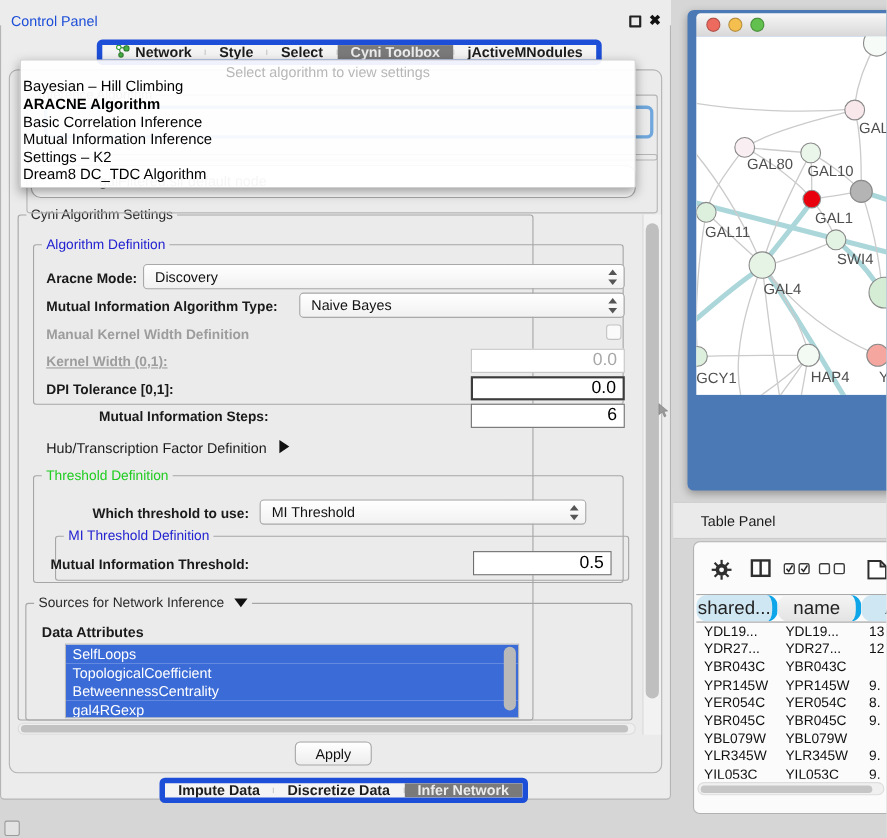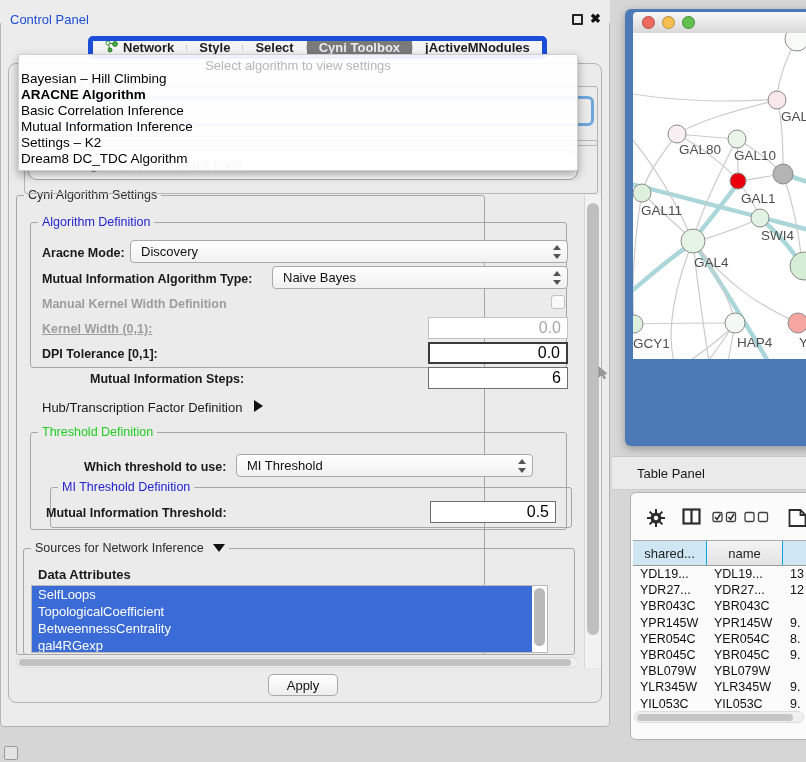--- a/index.html
+++ b/index.html
@@ -49,21 +49,21 @@
   .tinput { position:absolute; height:22px; font-family:"Liberation Sans",sans-serif; font-size:16px; text-align:right; padding-right:6px; background:#fff; }
   .tinput.dis { border:1px solid #c3c3c3; color:#a8a8a8; }
   .tinput.strong { border:2px solid #3c3c3c; color:#000; }
   .tinput.norm { border:1px solid #6e6e6e; color:#000; }
   #kcheck { left:551px; top:295px; width:14px; height:14px; border:1px solid #c2c2c2; border-radius:3px; background:#fafafa; }
 
   .arrow-right { display:inline-block; width:0; height:0; border-top:6px solid transparent; border-bottom:6px solid transparent; border-left:9px solid #111; }
   .arrow-down { display:inline-block; width:0; height:0; border-left:6px solid transparent; border-right:6px solid transparent; border-top:8px solid #111; }
 
   
-  #attr-list { left:31px; top:585px; width:517px; height:68px; border:1px solid #b9b9b9; background:#fff; overflow:hidden; }
+  #attr-list { left:59px; top:585px; width:413px; height:68px; border:1px solid #b9b9b9; background:#fff; overflow:hidden; }
   .attr-item { height:17px; line-height:17px; background:#3b6bd6; color:#fff; font-size:13px; padding-left:6px; width:500px; }
   #attr-vscroll { position:absolute; right:2px; top:2px; width:11px; height:58px; background:#b9b9b9; border-radius:6px; }
 
   
   #hscroll { left:16px; top:657px; width:562px; height:11px; background:#efefef; border:1px solid #dcdcdc; border-radius:6px; }
   #hscroll-thumb { position:absolute; left:2px; top:1px; width:552px; height:7px; background:#c2c2c2; border-radius:4px; }
   #vscroll { left:584px; top:195px; width:17px; height:473px; background:#f2f2f2; border-left:1px solid #d8d8d8; }
   #vscroll-thumb { position:absolute; left:2px; top:8px; width:12px; height:432px; background:#bfbfbf; border-radius:6px; }
 
   #apply-btn { left:268px; top:674px; width:70px; height:22px; background:linear-gradient(#ffffff,#ededed); border:1px solid #a8a8a8; border-radius:5px; font-size:13px; color:#111; display:flex; align-items:center; justify-content:center; }
@@ -75,21 +75,21 @@
   #net-titlebar { left:633px; top:12px; width:173px; height:21px; background:linear-gradient(#f7f7f7,#d8d8d8); border-radius:4px 0 0 0; }
   .tl { position:absolute; top:4px; width:13px; height:13px; border-radius:50%; border:1px solid rgba(0,0,0,0.25); }
   #net-canvas { left:633px; top:33px; width:173px; height:326px; background:#fff; overflow:hidden; }
 
   
   #tp-strip { left:612px; top:456px; width:194px; height:34px; background:#eaeaea; border-top:1px solid #c6c6c6; border-bottom:1px solid #cccccc; }
   #tp-title { left:637px; top:466px; font-size:13px; color:#1a1a1a; }
   #tbl-win { left:630px; top:492px; width:200px; height:248px; background:#fbfbfb; border:1px solid #b2b2b2; border-radius:6px; }
   .tbi { position:absolute; top:508px; display:inline-flex; }
   #tbl-header { left:633px; top:540px; width:173px; height:26px; display:flex; border-top:1px solid #a9a9a9; border-bottom:1px solid #9a9a9a; overflow:hidden; }
-  .th { height:100%; font-size:13px; color:#222; display:flex; align-items:center; justify-content:center; border-right:1px solid #0ea5e9; background:linear-gradient(#f4f4f4,#e3e3e3); }
+  .th { height:100%; font-size:17px; color:#222; display:flex; align-items:center; justify-content:center; border-right:5px solid #0ea5e9; background:linear-gradient(#f4f4f4,#e3e3e3);border-radius:10px; }
   .th.hl { background:#cfe7f2; }
   #tbl-rows { left:633px; top:566px; width:173px; height:142px; overflow:hidden; }
   .tr { display:flex; height:16.2px; }
   .td { font-size:12.5px; color:#101010; line-height:16px; white-space:nowrap; overflow:hidden; }
   #tbl-hscroll { left:634px; top:711px; width:170px; height:12px; background:#f0f0f0; border:1px solid #dddddd; border-radius:6px; }
   #tbl-hthumb { position:absolute; left:2px; top:1.5px; width:156px; height:7px; background:#c6c6c6; border-radius:4px; }
 
   #cursor { left:598px; top:366px; }
   #topstrip { left:0; top:0; width:610px; height:8px; background:#ececec; }
   #topstrip-line { left:8px; top:0; width:1px; height:8px; background:#b5b5b5; }
@@ -231,20 +231,33 @@
 
   <div class="abs" id="hscroll">
       <div id="hscroll-thumb"></div>
     </div>
   <div class="abs" id="vscroll">
       <div id="vscroll-thumb"></div>
     </div>
 
   <div class="abs" id="apply-btn">Apply</div>
 
+  <div class="tabbar" id="bottom-tabbar" style="left:145px; top:707px;">
+      <span class="tab">
+        <span>Impute Data</span>
+      </span>
+      <span class="tabsep"></span>
+      <span class="tab">
+        <span>Discretize Data</span>
+      </span>
+      <span class="tabsep"></span>
+      <span class="tab sel">
+        <span>Infer Network</span>
+      </span>
+    </div>
 
   <div class="abs" id="mini-icon"></div>
 
   <svg class="abs" id="cursor" width="10" height="14">
     <path d="M1,1 L1,11 L4,8.5 L6,13 L7.5,12.2 L5.6,8 L9,7.6 Z" fill="#9a9a9a" stroke="#777" stroke-width="0.5"></path>
   </svg>
 
   <div class="abs" id="net-win"></div>
   <div class="abs" id="net-titlebar">
     <span class="tl" id="tl-close" style="left: 9px; background: rgb(237, 106, 94);"></span>

